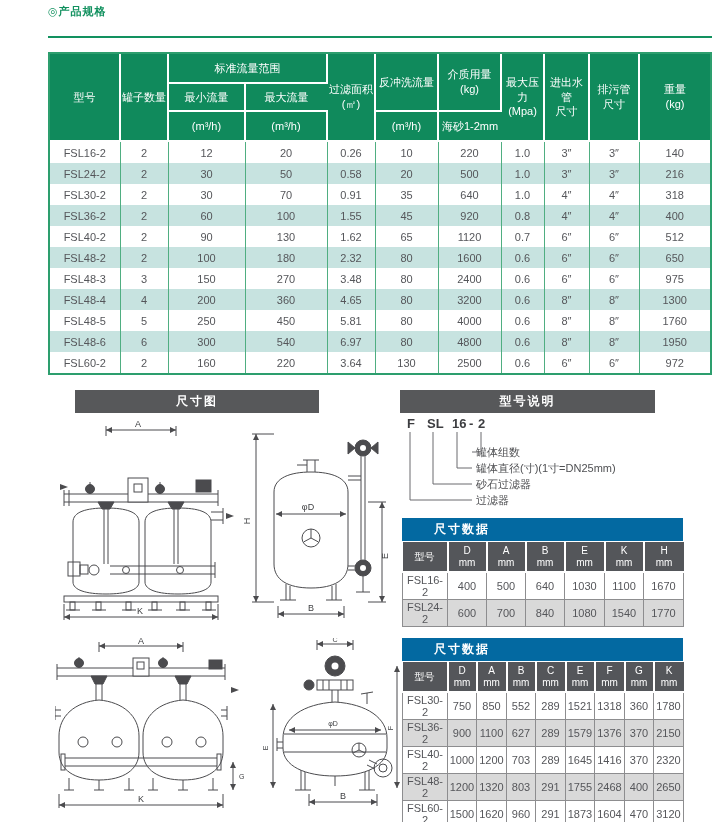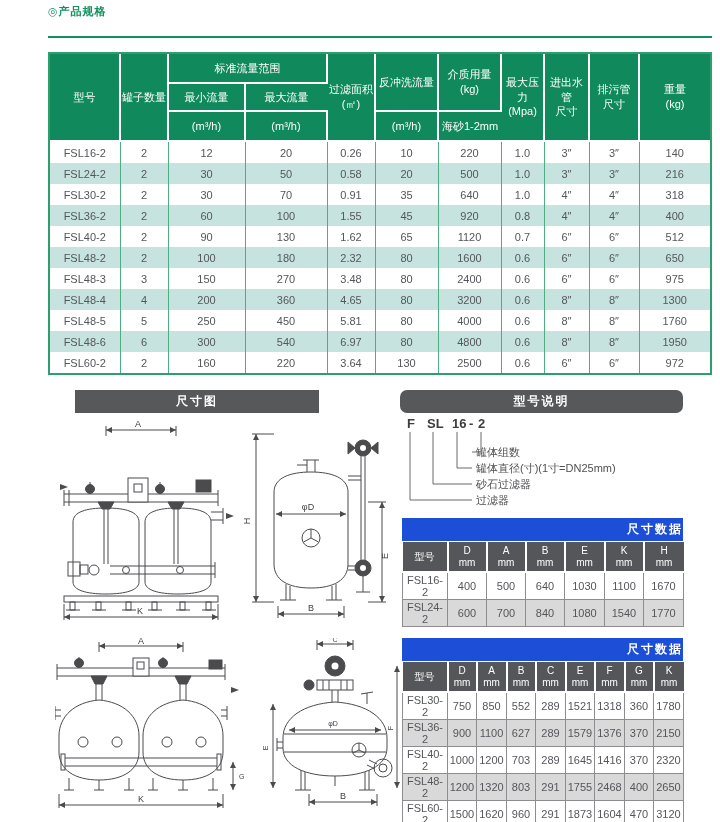--- a/index.html
+++ b/index.html
@@ -42,22 +42,22 @@
   .spec tbody tr:nth-child(even) td{background:#c7e3e0;}
   
   .bar{
     position:absolute;height:23px;background:#57585a;color:#fff;
     font-size:12px;font-weight:bold;text-align:center;line-height:23px;
     letter-spacing:2px;
   }
   
   .dim-wrap{position:absolute;left:402px;width:281px;}
   .dim-bar{
-    height:23px;background:#1d4ed8;color:#fff;font-size:12px;font-weight:bold;
-    text-align:right;line-height:23px;letter-spacing:2px;margin-bottom:1px;
+    height:23px;background:#0369a1;color:#fff;font-size:12px;font-weight:bold;
+    text-align:left;line-height:23px;letter-spacing:2px;margin-bottom:1px;padding-left:32px;
   }
   .dim{width:281px;color:#55565a;}
   .dim th{
     background:#54565a;color:#fff;font-weight:normal;font-size:10px;
     border-right:2px solid #fff;border-bottom:2px solid #fff;
     white-space:pre-line;line-height:1.15;padding:3px 0;vertical-align:middle;
   }
   .dim th:last-child{border-right:none;}
   .dim td{
     border:1px solid #8d8d8f;font-size:11px;text-align:center;height:21px;
@@ -263,21 +263,21 @@
           <td>0.6</td>
           <td>6″</td>
           <td>6″</td>
           <td>972</td>
         </tr>
       </tbody>
   </table>
 </div>
 
 <div class="bar" style="left:63px;top:390px;width:244px;margin-left:12px;">尺寸图</div>
-<div class="bar" style="left:400px;top:390px;width:283px;border-radius:7px;">型号说明</div>
+<div class="bar" style="left:400px;top:390px;width:255px;">型号说明</div>
 
 <div class="model-explain">
   <svg width="315" height="102" viewBox="0 0 315 102">
     <g fill="#3c3d40" font-size="13" font-weight="bold">
       <text x="5" y="14">F</text>
       <text x="25" y="14">SL</text>
       <text x="50" y="14">16</text>
       <text x="67" y="14">-</text>
       <text x="76" y="14">2</text>
     </g>

